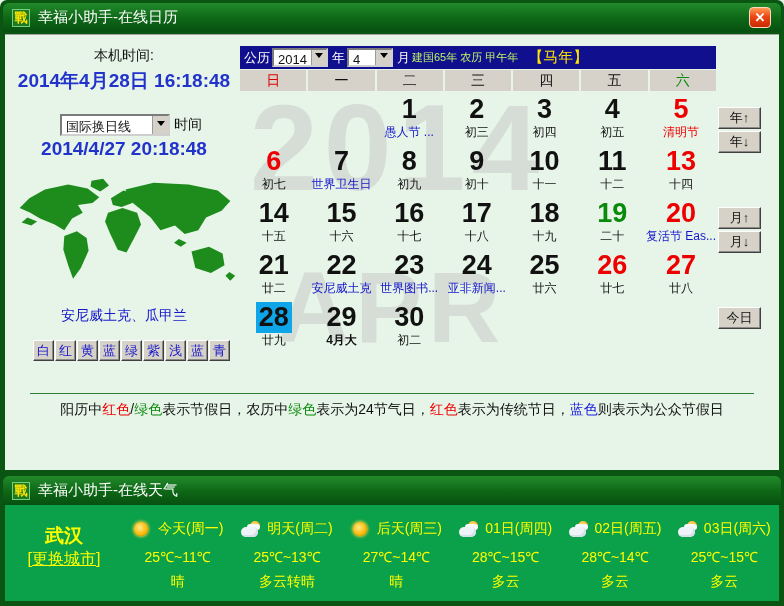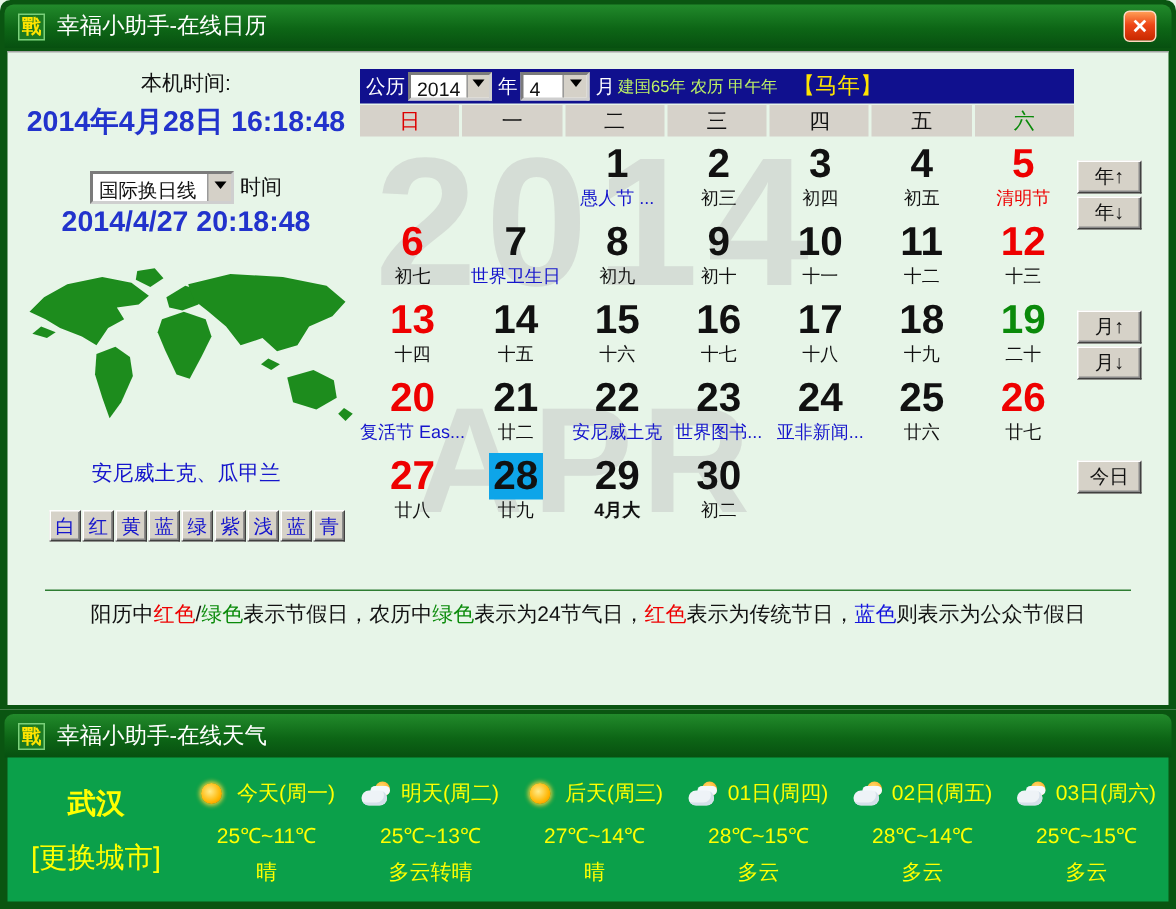--- a/index.html
+++ b/index.html
@@ -69,21 +69,21 @@
   
   .sep{position:absolute;left:25px;right:25px;top:358px;border-top:1px solid #2e7d32;}
   .footnote{position:absolute;left:0;right:0;top:366px;text-align:center;font-size:14px;color:#111;}
   .footnote .fr{color:#ee0000;}.footnote .fg{color:#0a8a0a;}.footnote .fb{color:#1515dd;}.footnote .fk{color:#111;}
 
   
   #wx-titlebar{top:3px;}
   .wx-body{position:absolute;left:5px;top:32px;width:774px;height:96px;background:#0ba04a;display:flex;}
   .wx-city-col{width:118px;text-align:center;color:#ffff00;}
   .wx-city{font-size:19px;font-weight:bold;margin-top:18px;}
-  .wx-change{font-size:19px;margin-top:10px;cursor:pointer;}
+  .wx-change{font-size:16px;cursor:pointer;text-decoration:underline;}
   .wx-days{flex:1;display:flex;}
   .wx-day{flex:1;text-align:center;color:#ffff00;font-size:14px;}
   .wx-line1{margin-top:15px;display:flex;align-items:flex-end;justify-content:center;}
   .wx-temp{margin-top:9px;}
   .wx-cond{margin-top:7px;}
   .wicon{display:inline-block;width:20px;height:17px;position:relative;margin-right:6px;}
   .wicon.sun::before{content:"";position:absolute;left:2px;top:1px;width:14px;height:14px;border-radius:50%;
     background:radial-gradient(circle at 42% 40%,#ffec8a,#ffb400 62%,#e27a00);box-shadow:0 0 3px 1px rgba(255,210,60,.9);}
   .wicon.sun-cloud::before{content:"";position:absolute;right:1px;top:0;width:10px;height:10px;border-radius:50%;
     background:radial-gradient(circle at 42% 40%,#ffe27a,#ff9500);}
@@ -101,21 +101,21 @@
       <span>幸福小助手-在线日历</span>
       <span class="close-btn">✕</span>
     </div>
 
     <div class="cal-body">
 
       <div class="lp-label">本机时间:</div>
       <div class="lp-date">2014年4月28日  16:18:48</div>
 
       <div class="tz-row">
-        <span class="sel" style="width:96px;">
+        <span class="sel" style="width:110px;">
           <span class="sel-val" style="flex:1;">国际换日线</span>
           <span class="sel-arrow">
               <span class="tri" style="margin-top:0;"></span>
             </span>
         </span>
         <span class="tz-suffix">时间</span>
       </div>
       <div class="tz-time">2014/4/27 20:18:48</div>
 
       <svg class="map" viewBox="0 0 240 130">
@@ -241,24 +241,20 @@
           <div class="cell">
             <span class="num">10</span>
             <div class="sub">十一</div>
           </div>
 
           <div class="cell">
             <span class="num">11</span>
             <div class="sub">十二</div>
           </div>
 
-          <div class="cell">
-            <span class="num red">12</span>
-            <div class="sub">十三</div>
-          </div>
 
           <div class="cell">
             <span class="num red">13</span>
             <div class="sub">十四</div>
           </div>
 
           <div class="cell">
             <span class="num">14</span>
             <div class="sub">十五</div>
           </div>

